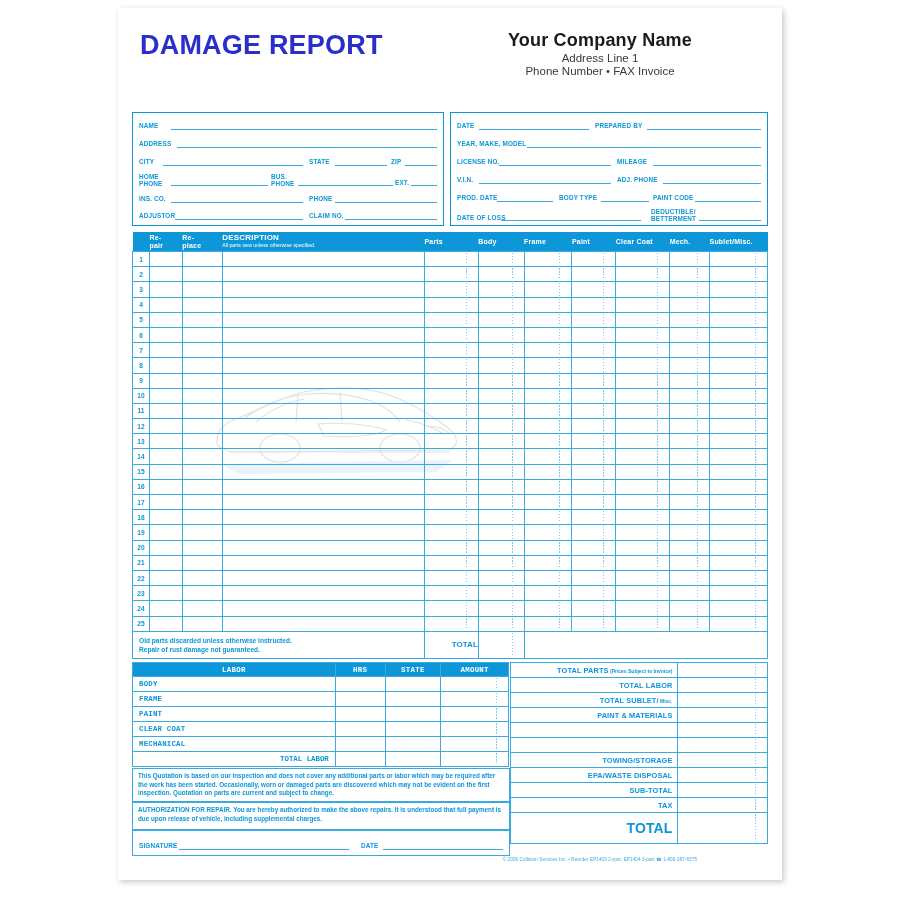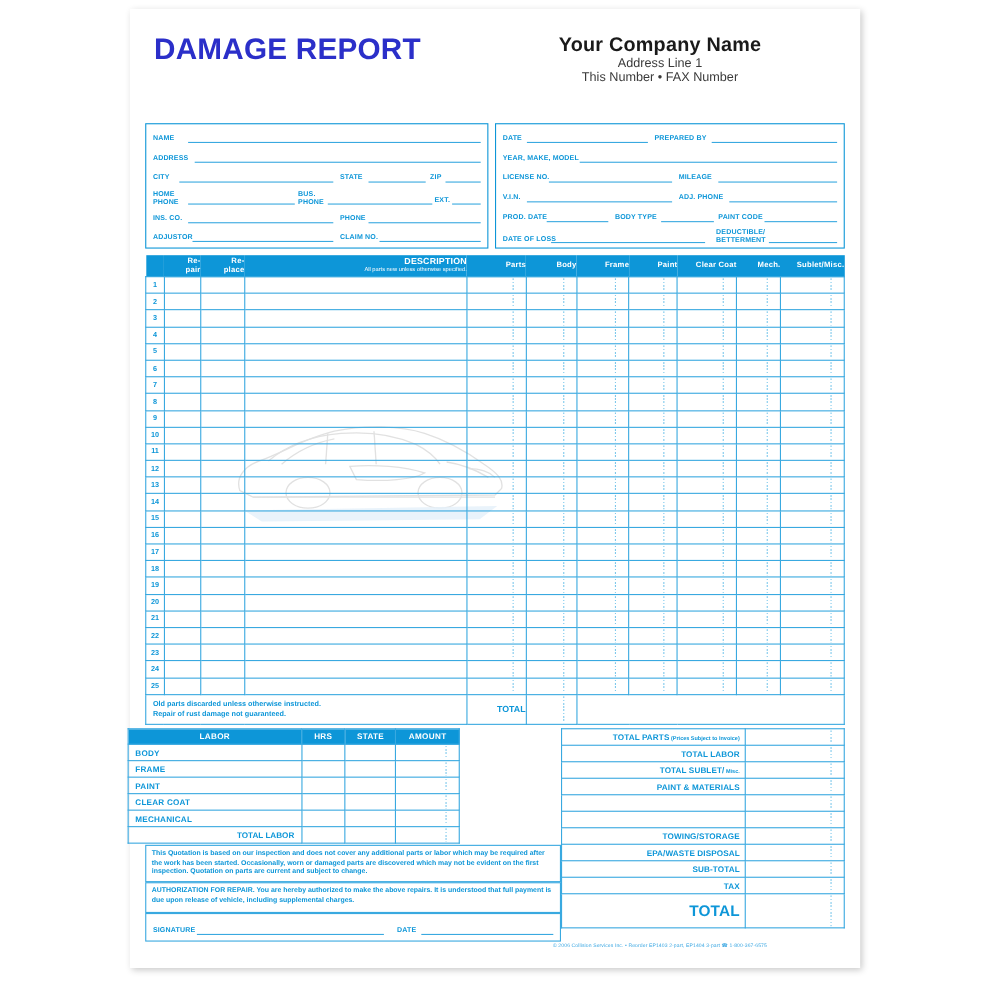--- a/index.html
+++ b/index.html
@@ -41,21 +41,21 @@
   }
   #info-left{left:132px;top:112px;width:312px;height:114px;}
   #info-right{left:450px;top:112px;width:318px;height:114px;}
   .fline{position:absolute;border-bottom:1px solid #39a9e0;}
   .flabel{position:absolute;font-size:6.4px;font-weight:bold;color:#0d96d8;line-height:7.2px;letter-spacing:.15px;}
 
   
   .tbl{position:absolute;left:132px;top:232px;width:636px;border-collapse:collapse;}
   .hdr{background:#0d96d8;color:#fff;}
   .hdr td{
-    font-size:7px;font-weight:bold;text-align:right;vertical-align:middle;
+    font-size:7px;font-weight:bold;text-align:left;vertical-align:middle;
     padding:2px 0;line-height:7.5px;border:none;letter-spacing:.2px;
   }
   .hdr td.desc{font-size:8px;}
   .hdr td.desc .sub{font-size:5.2px;font-weight:normal;display:block;letter-spacing:0;}
 
   .grid td{
     border:1px solid #39a9e0;height:14.2px;padding:0;
     font-size:6.6px;color:#0d96d8;font-weight:bold;text-align:center;
   }
   .grid td.num{background:#fff;width:16px;}
@@ -67,21 +67,21 @@
 
   
   .totstrip td{border:1px solid #39a9e0;height:26px;padding:0;vertical-align:middle;}
   .note{
     font-size:6.6px;font-weight:bold;color:#0d96d8;line-height:9px;
     padding-left:6px;text-align:left;
   }
   .totword{font-size:8px;font-weight:bold;color:#0d96d8;text-align:right;padding-right:6px;}
 
   
-  .labor{position:absolute;left:116px;top:662px;width:302px;border-collapse:collapse;}
+  .labor{position:absolute;left:132px;top:662px;width:377px;border-collapse:collapse;font-family:Liberation Mono, monospace;}
   .labor td{border:1px solid #39a9e0;height:14px;padding:0;}
   .labor .lh{background:#0d96d8;color:#fff;font-size:7.4px;font-weight:bold;text-align:center;letter-spacing:.3px;height:13px;}
   .labor .lrow{font-size:7.4px;font-weight:bold;color:#0d96d8;padding-left:6px;letter-spacing:.2px;}
   .labor .lright{font-size:7.4px;font-weight:bold;color:#0d96d8;text-align:right;padding-right:6px;}
 
   
   .totals{position:absolute;left:510px;top:662px;width:258px;border-collapse:collapse;}
   .totals td{border:1px solid #39a9e0;height:14px;padding:0;}
   .totals .tl{font-size:7.4px;font-weight:bold;color:#0d96d8;text-align:right;padding-right:5px;letter-spacing:.1px;}
   .totals .tl .small{font-size:5px;font-weight:bold;letter-spacing:0;}
@@ -111,21 +111,21 @@
 <div class="page">
 
   <div class="sheet"></div>
 
 
   <div class="dmg-title">DAMAGE REPORT</div>
 
   <div class="company">
     <div class="cname">Your Company Name</div>
     <div class="cline">Address Line 1</div>
-    <div class="cline">This Number • FAX Number</div>
+    <div class="cline">Phone Number • FAX Invoice</div>
   </div>
 
   <div class="infobox" id="info-left">
 
     <div class="flabel" style="left:6px;top:9px;">NAME</div>
     <div class="fline" style="left:38px;top:16px;width:266px;"></div>
 
     <div class="flabel" style="left:6px;top:27px;">ADDRESS</div>
     <div class="fline" style="left:44px;top:34px;width:260px;"></div>
 

